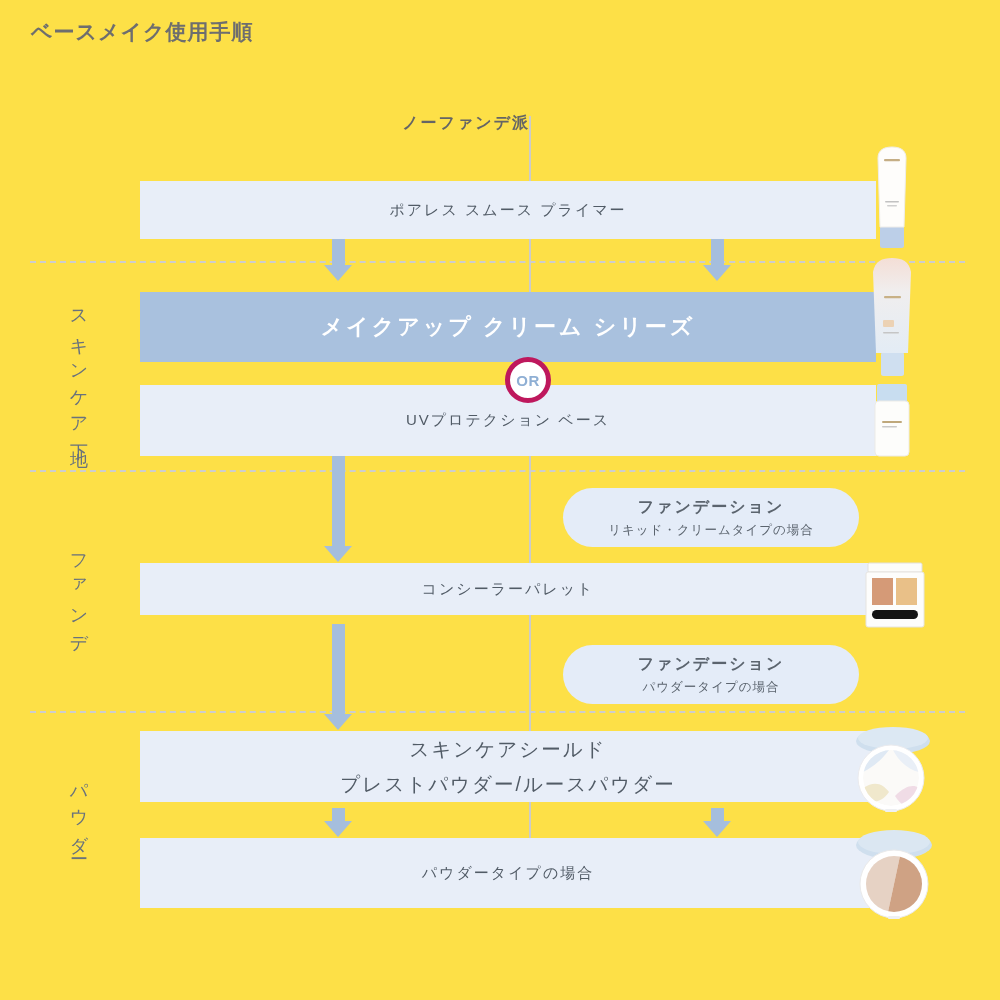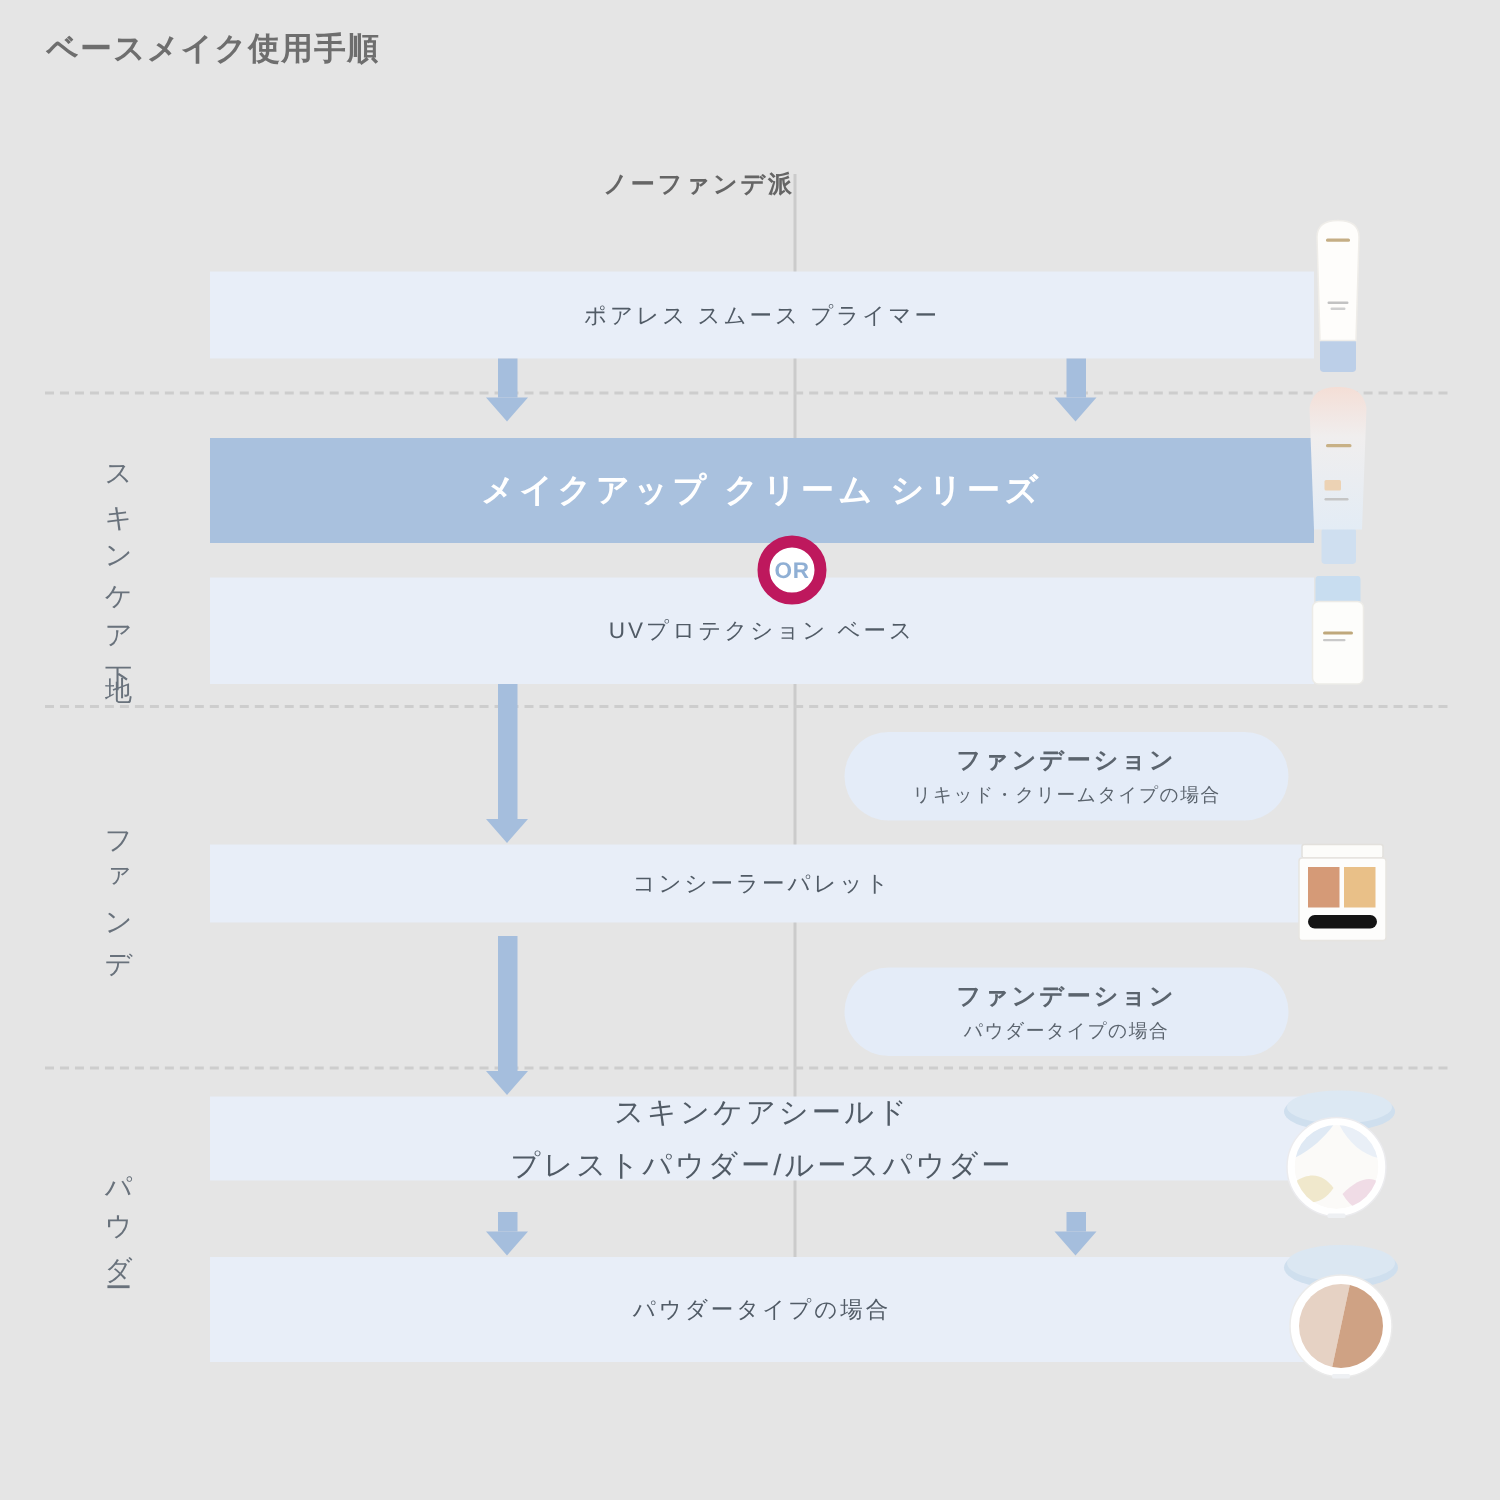--- a/index.html
+++ b/index.html
@@ -1,17 +1,17 @@
 <!DOCTYPE html>
 <html><head>
 <meta charset="utf-8">
 <style>
   html,body{margin:0;padding:0;background:#ffffff;}
   .canvas{
-    position:relative;width:1000px;height:1000px;background:#e5e5e5;overflow:hidden;
+    position:relative;width:1000px;height:1000px;background:#fde047;overflow:hidden;
     font-family:"Liberation Sans","DejaVu Sans",sans-serif;color:#666;
   }
   .title{
     position:absolute;left:31px;top:18px;margin:0;
     font-size:21px;font-weight:bold;color:#6e6e6e;letter-spacing:1px;
   }
   .col-header{
     position:absolute;top:113px;font-size:16px;font-weight:bold;color:#656565;
     letter-spacing:2px;text-align:right;
   }
@@ -34,21 +34,21 @@
     position:absolute;left:140px;width:736px;background:#e8eef8;
     display:flex;flex-direction:column;align-items:center;justify-content:center;
     font-size:15px;color:#515b66;letter-spacing:2px;font-weight:500;text-align:center;
   }
   .bar.dark{
     background:#a9c1de;color:#ffffff;font-size:22px;letter-spacing:3px;font-weight:600;
   }
   .bar .line2{margin-top:8px;}
   .or-badge{
     position:absolute;left:505px;top:357px;width:46px;height:46px;border-radius:50%;
-    background:#ffffff;border:8px solid #be185d;box-sizing:border-box;
+    background:#ffffff;border:5px solid #be185d;box-sizing:border-box;
     display:flex;align-items:center;justify-content:center;
     font-size:15px;font-weight:bold;color:#8fafd4;letter-spacing:0.5px;z-index:3;
   }
   .pill{
     position:absolute;left:563px;width:296px;height:59px;border-radius:30px;background:#e4ecf8;
     display:flex;flex-direction:column;align-items:center;justify-content:center;
     color:#5b646e;text-align:center;
   }
   .pill .pill-title{font-size:16px;font-weight:600;letter-spacing:2px;}
   .pill .pill-sub{font-size:12.5px;margin-top:4px;letter-spacing:1px;}
@@ -103,21 +103,21 @@
 
   <div class="bar" style="top:563px;height:52px">
     <span>コンシーラーパレット</span>
   </div>
 
   <div class="pill" style="top:645px">
     <span class="pill-title">ファンデーション</span>
     <span class="pill-sub">パウダータイプの場合</span>
   </div>
 
-  <div class="bar" style="top:731px;height:56px;font-size:19.5px">
+  <div class="bar" style="top:731px;height:71px;font-size:19.5px">
     <span>スキンケアシールド</span>
     <span class="line2">プレストパウダー/ルースパウダー</span>
   </div>
 
   <div class="bar" style="top:838px;height:70px">
     <span>パウダータイプの場合</span>
   </div>
 
   <div class="arrow" style="left:324px;top:239px;height:42px">
       <div class="stem"></div>

